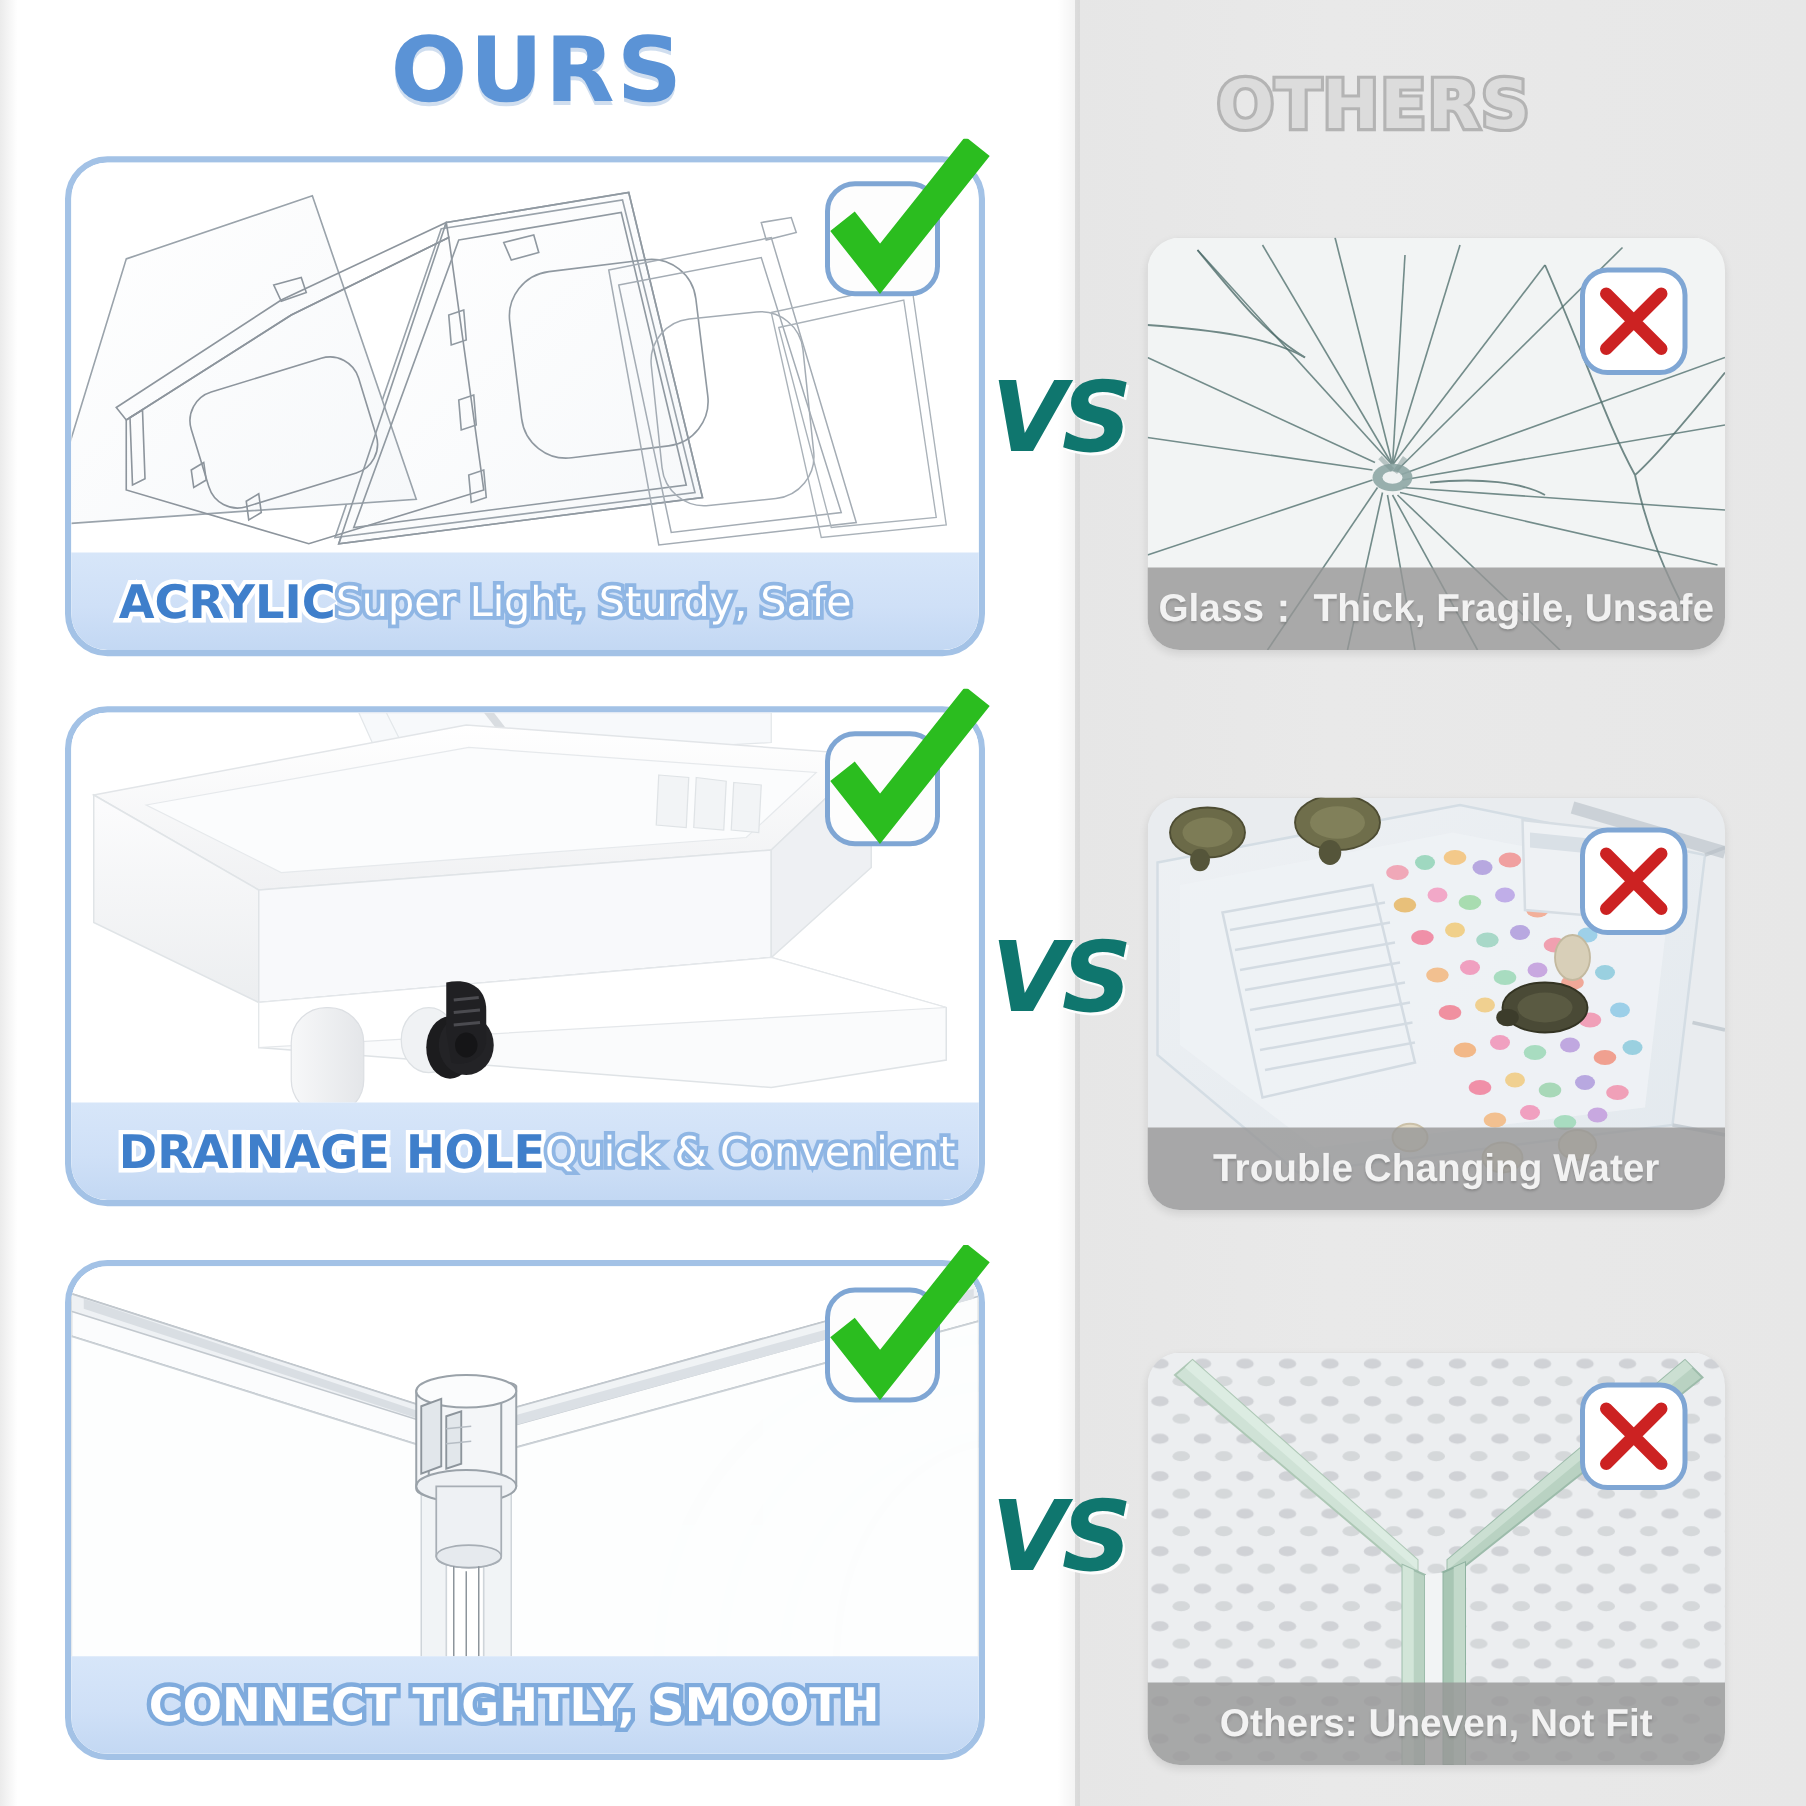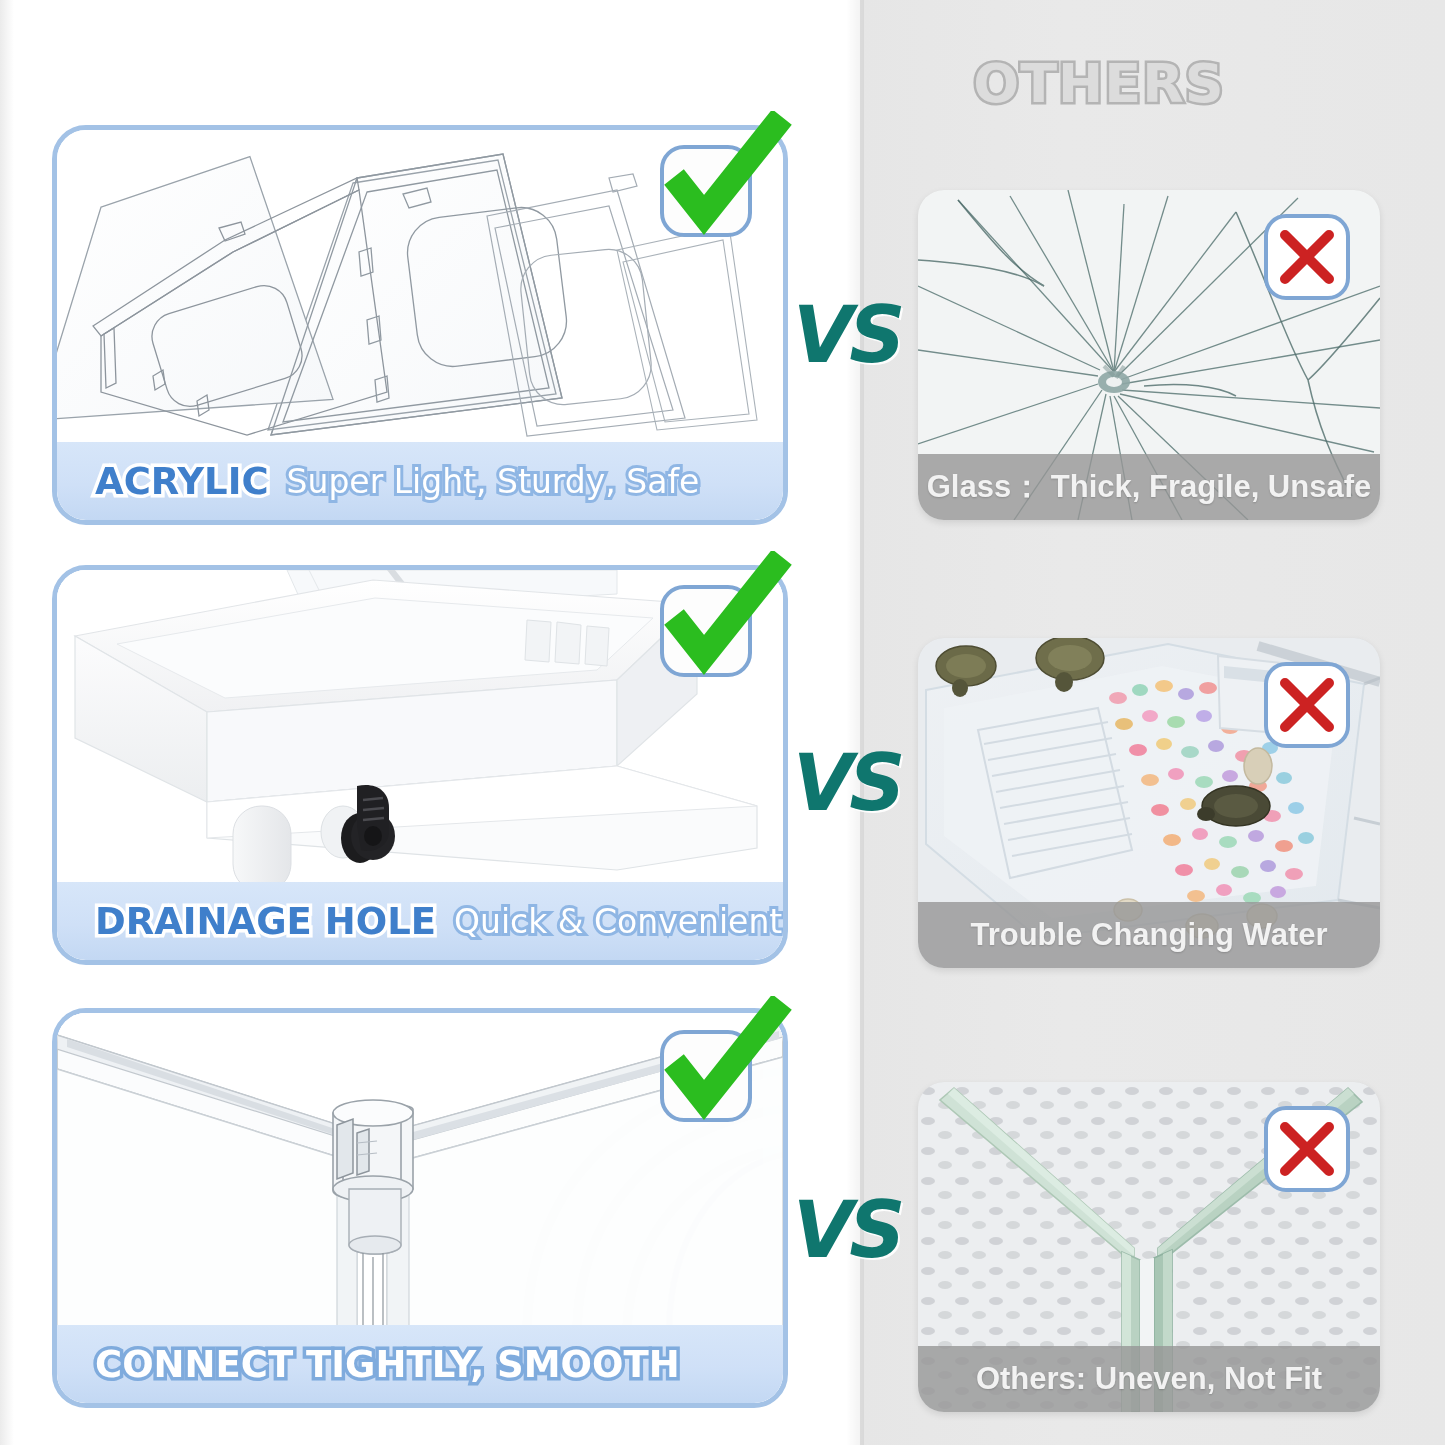--- a/index.html
+++ b/index.html
@@ -47,29 +47,29 @@
   
   .card-ours{
     position:absolute;left:52px;width:736px;
     border:5px solid #a3c2e6;border-radius:34px;background:#ffffff;
     overflow:hidden;box-sizing:border-box;
   }
   .ours-photo{position:absolute;left:0;top:0;right:0;bottom:78px;overflow:hidden;background:#fff;}
   .ours-caption{
     position:absolute;left:0;right:0;bottom:0;height:78px;
     background:linear-gradient(180deg,#d7e6f9 0%,#cfe0f7 55%,#c3d8f3 100%);
-    display:flex;align-items:center;padding-left:38px;box-sizing:border-box;gap:18px;
+    display:flex;align-items:center;padding-left:38px;box-sizing:border-box;
     border-radius:0 0 28px 28px;
   }
   .cap-strong{
     font-family:"DejaVu Sans", sans-serif;font-size:37px;font-weight:bold;
     letter-spacing:0px;color:#3f7fcb;-webkit-text-stroke:7px #ffffff;paint-order:stroke fill;
     white-space:nowrap;
   }
-  .cap-strong.inv{color:#ffffff;-webkit-text-stroke:7px #7fabdd;}
+  .cap-strong.inv{color:#ffffff;margin-left:24px;-webkit-text-stroke:7px #7fabdd;}
   .cap-soft{
     font-family:"DejaVu Sans", sans-serif;font-size:33px;font-weight:normal;
     color:#ffffff;-webkit-text-stroke:6px #8fb6e4;paint-order:stroke fill;white-space:nowrap;
   }
 
   
   .card-others{
     position:absolute;left:918px;width:462px;
     border-radius:26px;overflow:hidden;background:#d9d9d9;
     box-shadow:0 3px 7px rgba(0,0,0,.10);
@@ -102,20 +102,21 @@
 </head>
 <body>
 
 <div class="stage">
 
   <div class="bg-left"></div>
   <div class="bg-right"></div>
   <div class="bg-edge"></div>
   <div class="split-shadow"></div>
 
+  <div class="title-ours">OURS</div>
   <div class="title-others">OTHERS</div>
 
   <div class="card-ours" style="top:125px;height:400px;">
     <div class="ours-photo">
       <svg class="art" viewBox="0 0 726 322" preserveAspectRatio="none">
         <defs>
           <linearGradient id="pg" x1="0" y1="0" x2="1" y2="1">
             <stop offset="0" stop-color="#ffffff"></stop>
               <stop offset="1" stop-color="#f6f8fa"></stop>
           </linearGradient>

